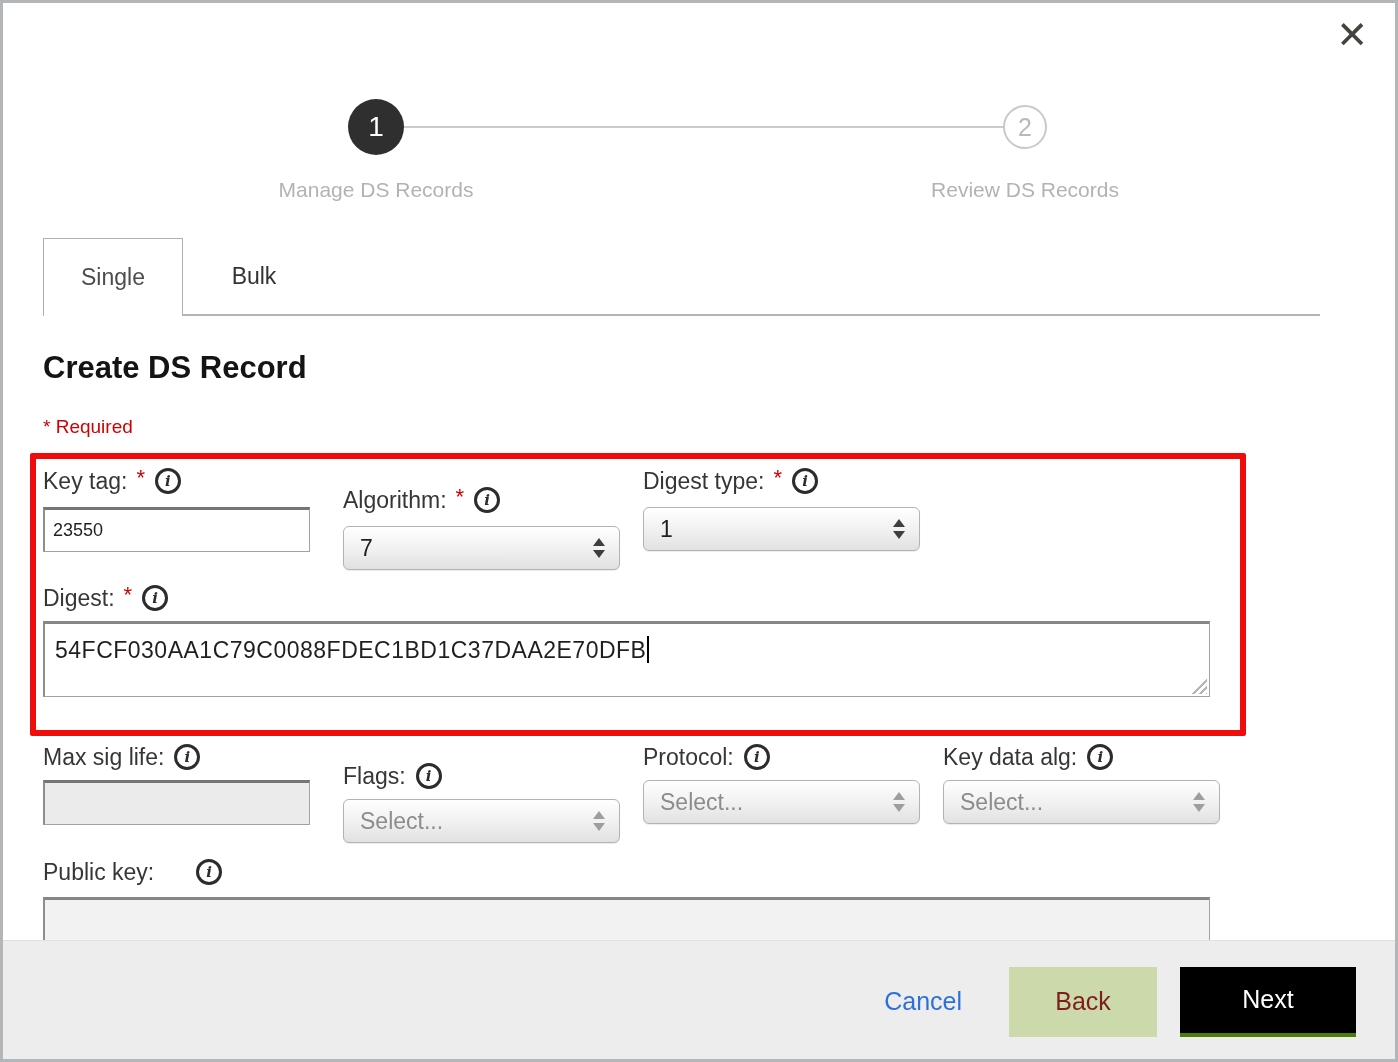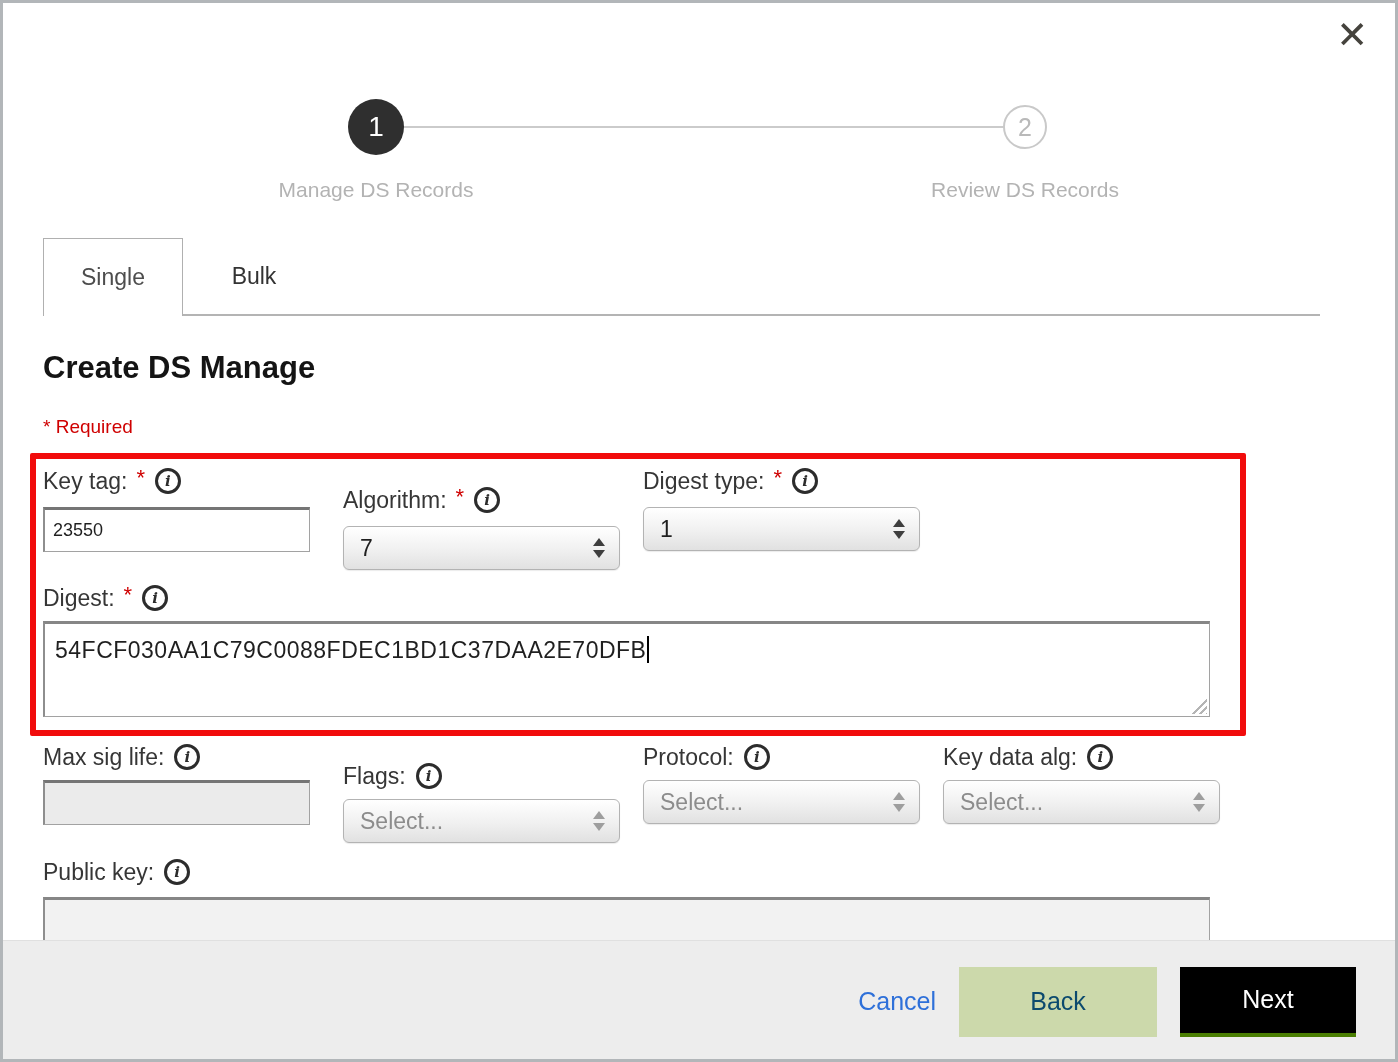--- a/index.html
+++ b/index.html
@@ -160,21 +160,21 @@
     color: #363636;
     white-space: nowrap;
   }
   .c1 { left: 43px; }
   .c2 { left: 343px; margin-top: 19px; }
   .c3 { left: 643px; }
   .c4 { left: 943px; }
   .lrow1 { top: 466px; }
   .lrow2 { top: 583px; }
   .lrow3 { top: 742px; }
-  .lrow4 { top: 857px; }
+  .lrow4 { top: 857px; gap: 32px; }
 
   .req-star {
     color: #cf0000;
     font-size: 22px;
     margin-left: 9px;
     transform: translateY(-3px);
   }
   .info-icon {
     width: 26px;
     height: 26px;
@@ -242,21 +242,21 @@
     width: 1167px;
     background: #ffffff;
     border: 1px solid #a2a2a2;
     border-top: 3px solid #868686;
     border-left: 2px solid #8e8e8e;
     font-size: 23px;
     color: #1f1f1f;
     padding: 12px 10px;
     letter-spacing: 0.5px;
   }
-  .digest-box { top: 621px; height: 96px; }
+  .digest-box { top: 621px; height: 76px; }
   .caret {
     display: inline-block;
     width: 2px;
     height: 27px;
     background: #000000;
     vertical-align: -5px;
     margin-left: 1px;
   }
   .resize-handle {
     position: absolute;
@@ -293,23 +293,24 @@
     height: 70px;
     display: flex;
     align-items: center;
     justify-content: center;
     font-size: 25px;
     font-family: "Liberation Sans", sans-serif;
     border: none;
     cursor: pointer;
   }
   .btn-back {
-    width: 198px;
+    width: 148px;
     background: #ccd9ab;
-    color: #0c4a6e;
+    color: #7f1d1d;
+    margin-left: 24px;
   }
   .btn-next {
     width: 176px;
     background: #000000;
     border-bottom: 4px solid #4b7f03;
     color: #ffffff;
   }
 </style>
 </head>
 <body>
@@ -329,21 +330,21 @@
   <div class="step-label two">Review DS Records</div>
 
   <div class="tab-line"></div>
   <div class="tab single">
     <span>Single</span>
   </div>
   <div class="tab bulk">
     <span>Bulk</span>
   </div>
 
-  <h1 class="page-title">Create DS Manage</h1>
+  <h1 class="page-title">Create DS Record</h1>
   <div class="required-note">
     <span>*</span>
     <span>Required</span>
   </div>
 
   <div class="annotation-box"></div>
 
   <div class="field-label c1 lrow1">
     <span>Key tag:</span>
     <span class="req-star">*</span>

